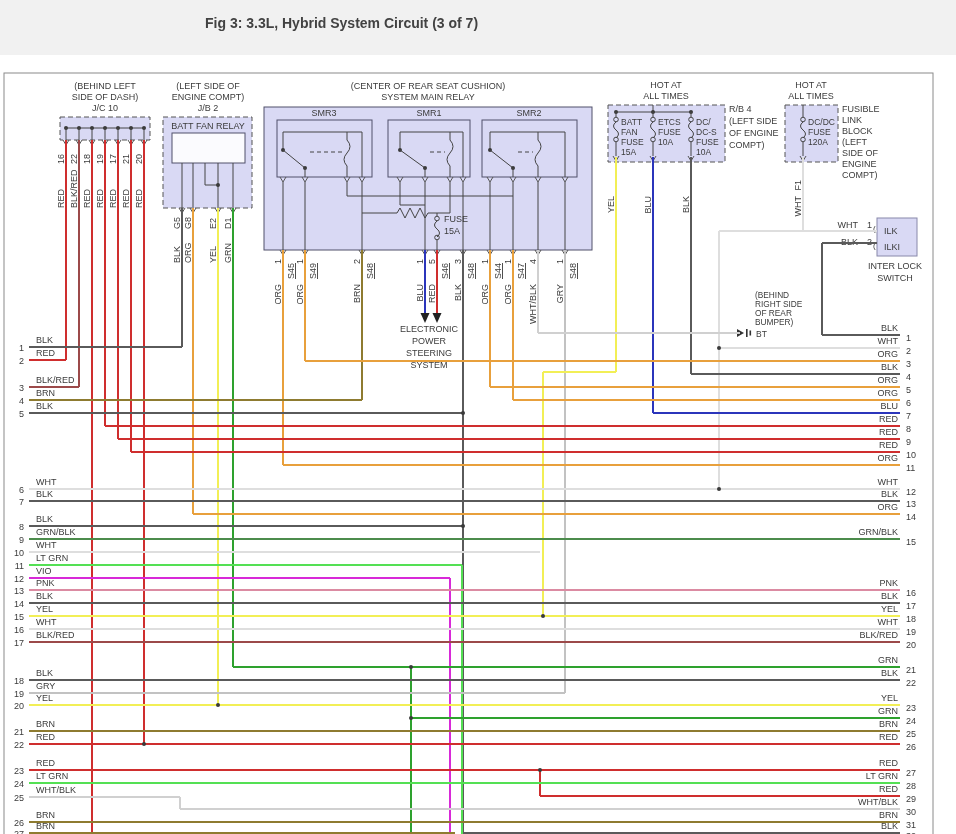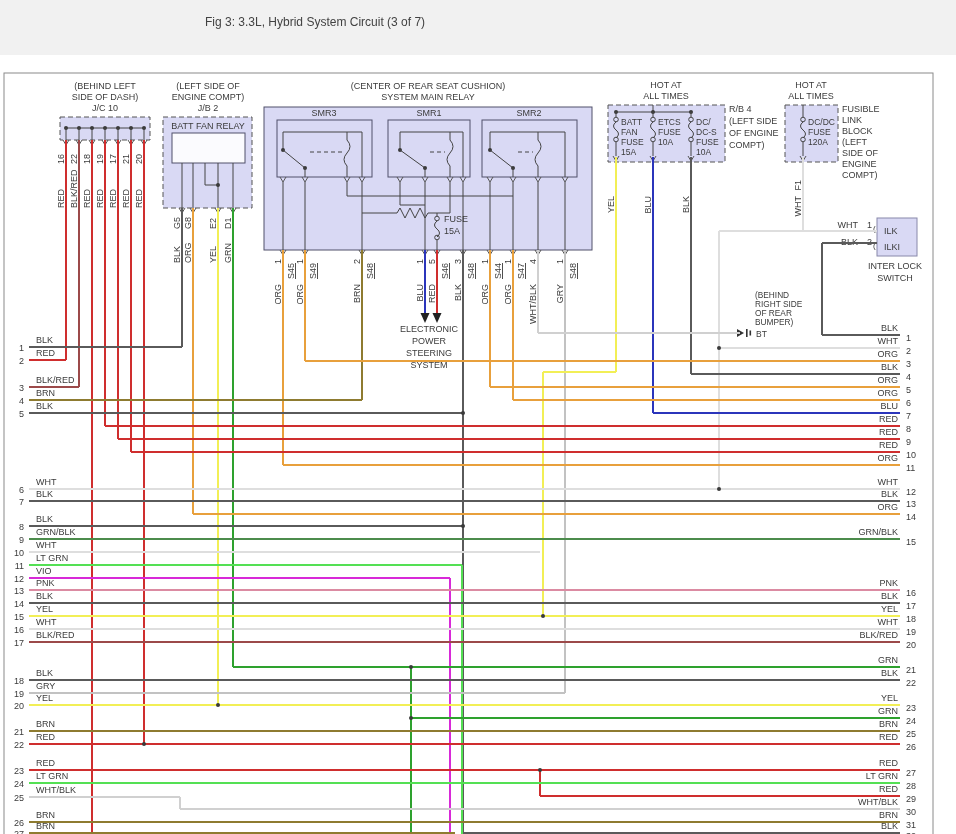--- a/index.html
+++ b/index.html
@@ -1,19 +1,19 @@
 <!DOCTYPE html>
 <html><head>
 <meta charset="utf-8">
 <style>
   html,body{margin:0;padding:0;background:#fff;}
   .stage{position:relative;width:956px;height:834px;background:#ffffff;overflow:hidden;
          font-family:"Liberation Sans",sans-serif;}
   .titlebar{position:absolute;left:0;top:0;width:100%;height:55px;background:#f1f1f1;}
-  .titlebar span{position:absolute;left:205px;top:15px;font-size:12px;color:#424242;}
+  .titlebar span{position:absolute;left:205px;top:15px;font-size:14px;color:#424242;font-weight:bold;}
   svg{position:absolute;left:0;top:0;}
   svg text{font-family:"Liberation Sans",sans-serif;}
 </style>
 </head>
 <body>
 
 <div class="stage">
   <div class="titlebar">
     <span>Fig 3: 3.3L, Hybrid System Circuit (3 of 7)</span>
   </div>

